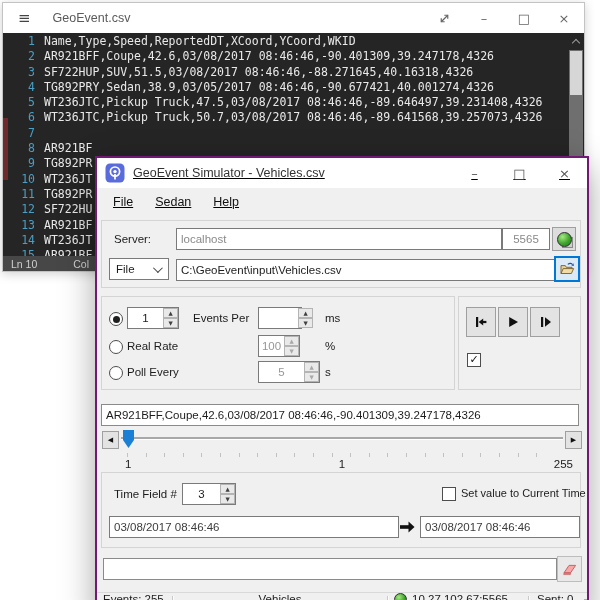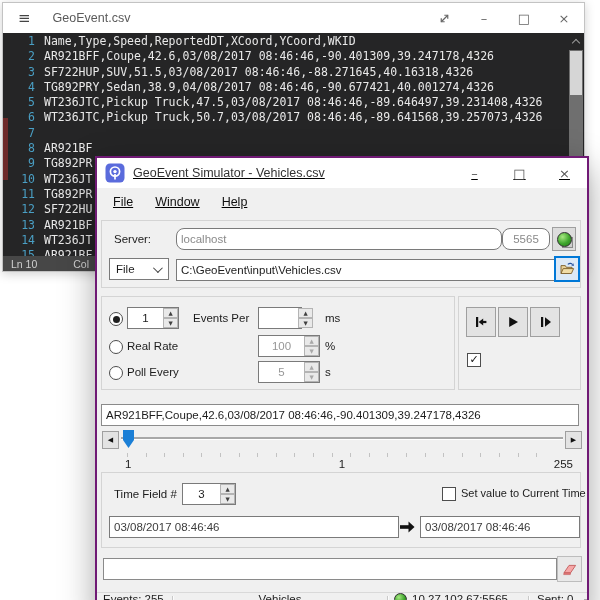--- a/index.html
+++ b/index.html
@@ -41,21 +41,21 @@
   .wctl{width:45px;height:30px;display:flex;align-items:center;justify-content:center;
         color:#555;font-size:13px;font-family:"DejaVu Sans",sans-serif;}
   .sim-menu{height:27px;display:flex;align-items:center;font-size:12.5px;color:#111;}
   .mitem{padding:0 11px;}
   .mitem:first-child{margin-left:5px;}
 
   .grp{position:absolute;border:1px solid #d4d4d4;}
   .lbl{position:absolute;font-size:11.5px;color:#1c1c1c;line-height:22px;white-space:nowrap;text-align:right;}
   .tb{position:absolute;height:20px;border:1px solid #7a7a7a;background:#fff;font-size:11.5px;
       padding:0 4px;font-family:"Liberation Sans",sans-serif;color:#1c1c1c;box-sizing:content-box;}
-  .tb.dis{color:#8a8a8a;border-radius:8px;}
+  .tb.dis{color:#8a8a8a;}
 
   .spin{position:absolute;height:22px;display:flex;border:1px solid #7a7a7a;background:#fff;box-sizing:border-box;}
   .spin input{border:none;outline:none;flex:1;min-width:0;text-align:center;font-size:11.5px;
               font-family:"Liberation Sans",sans-serif;color:#1c1c1c;background:transparent;padding:0;}
   .spin.dis input{color:#979797;}
   .spinbtns{width:15px;display:flex;flex-direction:column;flex:none;}
   .sb{flex:1;background:#e9e9e9;border:1px solid #b4b4b4;display:flex;align-items:center;justify-content:center;
       font-size:5.5px;color:#404040;font-family:"DejaVu Sans",sans-serif;}
   .spin.dis .sb{color:#a8a8a8;}
 
@@ -111,21 +111,21 @@
       </span>
       <span class="ed-ctrl">–</span>
       <span class="ed-ctrl">□</span>
       <span class="ed-ctrl">×</span>
     </div>
   </div>
   <div class="ed-body">
     <div class="ed-row"><span class="ed-num">1</span><span class="ed-text">Name,Type,Speed,ReportedDT,XCoord,YCoord,WKID</span></div>
     <div class="ed-row"><span class="ed-num">2</span><span class="ed-text">AR921BFF,Coupe,42.6,03/08/2017 08:46:46,-90.401309,39.247178,4326</span></div>
     <div class="ed-row"><span class="ed-num">3</span><span class="ed-text">SF722HUP,SUV,51.5,03/08/2017 08:46:46,-88.271645,40.16318,4326</span></div>
-    <div class="ed-row"><span class="ed-num">4</span><span class="ed-text">TG892PRY,Sedan,38.9,04/08/2017 08:46:46,-90.677421,40.001274,4326</span></div>
+    <div class="ed-row"><span class="ed-num">4</span><span class="ed-text">TG892PRY,Sedan,38.9,03/05/2017 08:46:46,-90.677421,40.001274,4326</span></div>
     <div class="ed-row"><span class="ed-num">5</span><span class="ed-text">WT236JTC,Pickup Truck,47.5,03/08/2017 08:46:46,-89.646497,39.231408,4326</span></div>
     <div class="ed-row"><span class="ed-num">6</span><span class="ed-text">WT236JTC,Pickup Truck,50.7,03/08/2017 08:46:46,-89.641568,39.257073,4326</span></div>
     <div class="ed-row"><span class="ed-num">7</span></div>
     <div class="ed-row"><span class="ed-num">8</span><span class="ed-text">AR921BF</span></div>
     <div class="ed-row"><span class="ed-num">9</span><span class="ed-text">TG892PR</span></div>
     <div class="ed-row"><span class="ed-num">10</span><span class="ed-text">WT236JT</span></div>
     <div class="ed-row"><span class="ed-num">11</span><span class="ed-text">TG892PR</span></div>
     <div class="ed-row"><span class="ed-num">12</span><span class="ed-text">SF722HU</span></div>
     <div class="ed-row"><span class="ed-num">13</span><span class="ed-text">AR921BF</span></div>
     <div class="ed-row"><span class="ed-num">14</span><span class="ed-text">WT236JT</span></div>
@@ -154,21 +154,21 @@
     </span>
     <span class="sim-title">GeoEvent Simulator - Vehicles.csv</span>
     <div class="sim-ctrls">
       <span class="wctl">–</span>
       <span class="wctl">□</span>
       <span class="wctl">×</span>
     </div>
   </div>
   <div class="sim-menu">
     <span class="mitem">File</span>
-    <span class="mitem">Window</span>
+    <span class="mitem">Sedan</span>
     <span class="mitem">Help</span>
   </div>
 
   <div class="grp" style="left:4px;top:62px;width:478px;height:66px;">
     <span class="lbl" style="left:12px;top:7px;">Server:</span>
     <input class="tb dis" style="left: 74px; top: 7px; width: 316px;" value="localhost">
     <input class="tb dis" style="left: 400px; top: 7px; width: 38px; text-align: center;" value="5565">
     <span class="iconbtn" style="left:450px;top:6px;width:22px;height:22px;">
       <span class="gsq"></span>
       <span class="gdot"></span>
@@ -203,21 +203,21 @@
       <input value="1000" style="">
       <div class="spinbtns">
           <span class="sb">▲</span>
           <span class="sb">▼</span>
         </div>
     </div>
     <span class="lbl" style="left:223px;top:10px;">ms</span>
 
     <span class="radio" style="left:7px;top:43px;"></span>
     <span class="lbl" style="left:25px;top:38px;">Real Rate</span>
-    <div class="spin dis" style="left:156px;top:38px;width:62px;">
+    <div class="spin dis" style="left:156px;top:38px;width:42px;">
       <input value="100" style="">
       <div class="spinbtns">
           <span class="sb">▲</span>
           <span class="sb">▼</span>
         </div>
     </div>
     <span class="lbl" style="left:223px;top:38px;">%</span>
 
     <span class="radio" style="left:7px;top:69px;"></span>
     <span class="lbl" style="left:25px;top:64px;">Poll Every</span>

